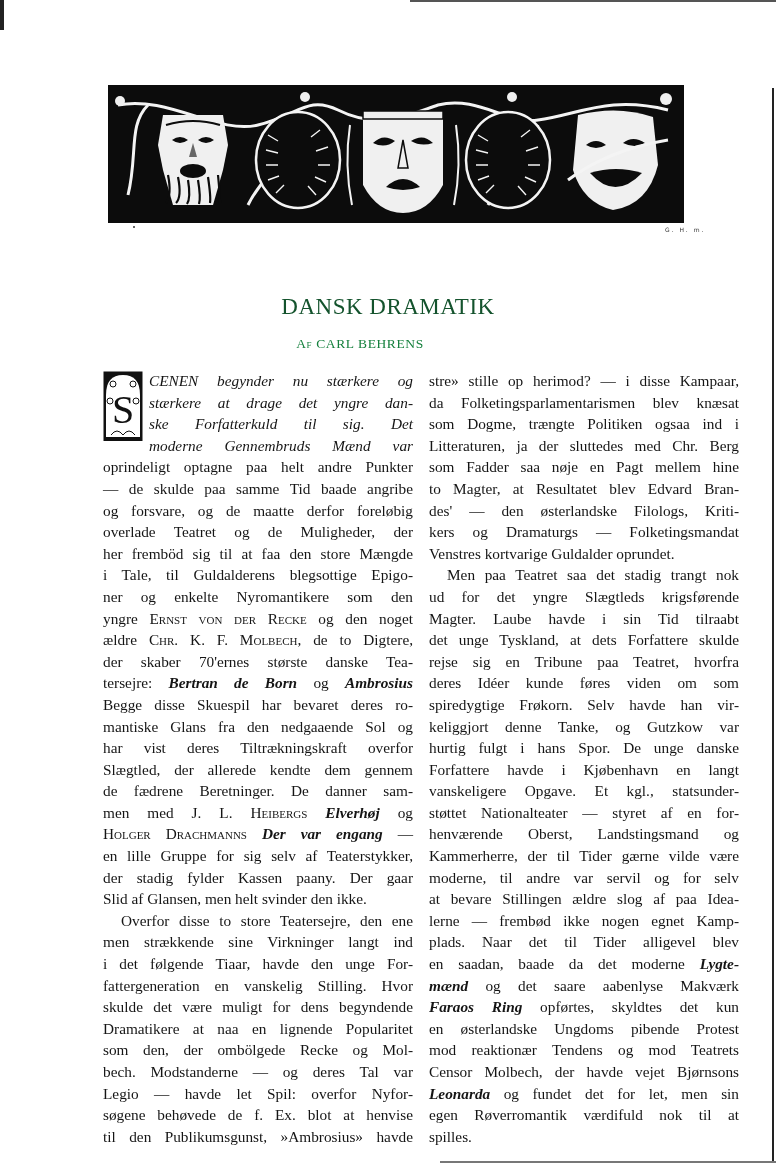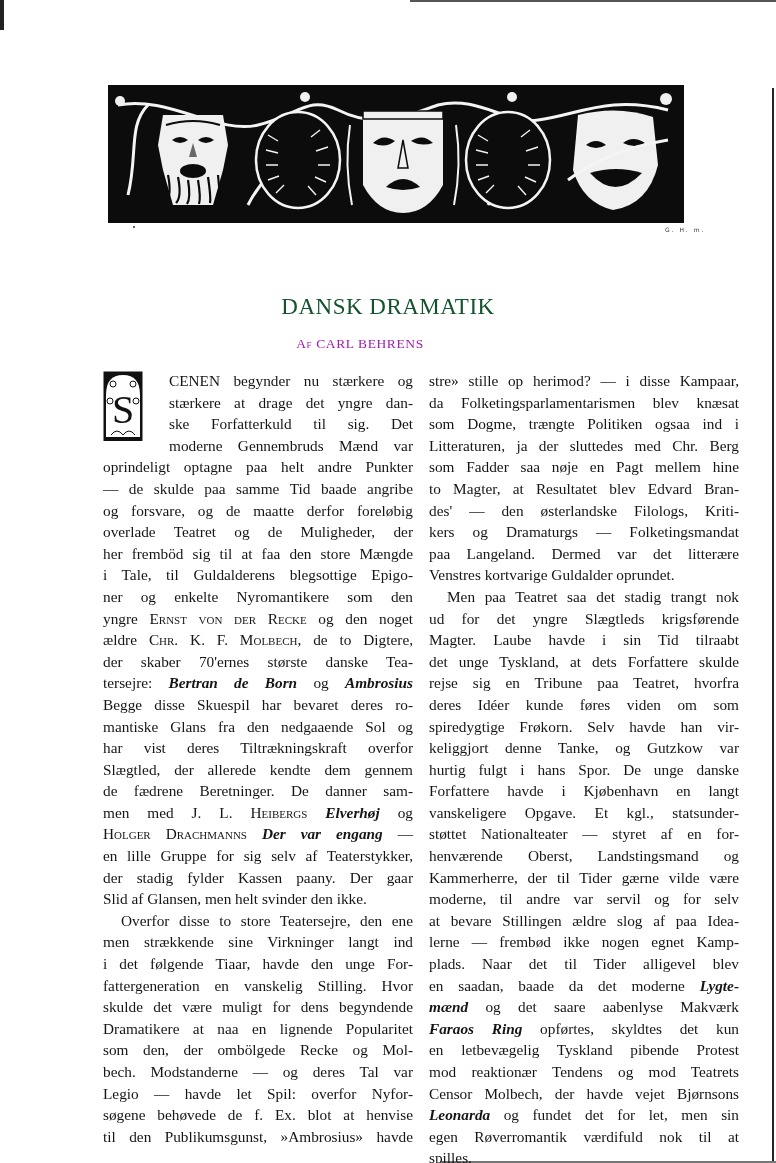--- a/index.html
+++ b/index.html
@@ -14,32 +14,32 @@
             background: #0c0c0c; overflow: hidden; }
   .banner svg { display: block; }
   .signature { position: absolute; left: 665px; top: 226px; font-size: 6px; color: #333;
                letter-spacing: 2px; font-family: "DejaVu Sans", sans-serif; }
   .dot-mark { position: absolute; left: 133px; top: 226px; width: 2px; height: 2px; background:#666; }
 
   .title { position: absolute; left: 0; width: 776px; top: 294px; text-align: center;
            font-family: "Liberation Serif", serif; font-size: 23px; letter-spacing: 0.5px;
            color: #14532d; }
   .byline { position: absolute; left: 0; width: 720px; top: 336px; text-align: center;
-            font-family: "Liberation Serif", serif; font-size: 13.5px; letter-spacing: 0.6px; color:#a21caf; }
+            font-family: "Liberation Serif", serif; font-size: 13.5px; letter-spacing: 0.6px; color:#15803d; }
 
   .col { position: absolute; top: 370px; width: 310px;
          font-family: "Liberation Serif", serif; font-size: 15.3px; line-height: 21.6px;
          color: #151515; }
   .col-left { left: 103px; }
   .col-right { left: 429px; }
   .line { display: block; white-space: nowrap; text-align: justify; text-align-last: justify;
           height: 21.6px; overflow: visible; }
   .line.last { text-align-last: left; }
   .line.indent { padding-left: 18px; }
-  .line.dc { padding-left: 66px; }
+  .line.dc { padding-left: 46px; font-style: italic; }
   .sc { font-variant: small-caps; }
   .it { font-style: italic; font-weight: bold; }
 
   .dropcap { position: absolute; left: 103px; top: 371px; width: 40px; height: 70px;
              background: #fff; }
   .dropcap svg { display:block; }
 </style>
 </head>
 <body>
 
@@ -166,21 +166,20 @@
   </div>
 <div class="col col-right" id="colR">
     <span class="line">stre» stille op herimod? — i disse Kampaar,</span>
     <span class="line">da Folketingsparlamentarismen blev knæsat</span>
     <span class="line">som Dogme, trængte Politiken ogsaa ind i</span>
     <span class="line">Litteraturen, ja der sluttedes med Chr. Berg</span>
     <span class="line">som Fadder saa nøje en Pagt mellem hine</span>
     <span class="line">to Magter, at Resultatet blev Edvard Bran-</span>
     <span class="line">des' — den østerlandske Filologs, Kriti-</span>
     <span class="line">kers og Dramaturgs — Folketingsmandat</span>
-    <span class="line">paa Langeland. Dermed var det litterære</span>
     <span class="line last">Venstres kortvarige Guldalder oprundet.</span>
     <span class="line indent">Men paa Teatret saa det stadig trangt nok</span>
     <span class="line">ud for det yngre Slægtleds krigsførende</span>
     <span class="line">Magter. Laube havde i sin Tid tilraabt</span>
     <span class="line">det unge Tyskland, at dets Forfattere skulde</span>
     <span class="line">rejse sig en Tribune paa Teatret, hvorfra</span>
     <span class="line">deres Idéer kunde føres viden om som</span>
     <span class="line">spiredygtige Frøkorn. Selv havde han vir-</span>
     <span class="line">keliggjort denne Tanke, og Gutzkow var</span>
     <span class="line">hurtig fulgt i hans Spor. De unge danske</span>
@@ -189,19 +188,19 @@
     <span class="line">støttet Nationalteater — styret af en for-</span>
     <span class="line">henværende Oberst, Landstingsmand og</span>
     <span class="line">Kammerherre, der til Tider gærne vilde være</span>
     <span class="line">moderne, til andre var servil og for selv</span>
     <span class="line">at bevare Stillingen ældre slog af paa Idea-</span>
     <span class="line">lerne — frembød ikke nogen egnet Kamp-</span>
     <span class="line">plads. Naar det til Tider alligevel blev</span>
     <span class="line"><span>en saadan, baade da det moderne </span><span class="it">Lygte-</span></span>
     <span class="line"><span class="it">mænd</span><span> og det saare aabenlyse Makværk</span></span>
     <span class="line"><span class="it">Faraos Ring</span><span> opførtes, skyldtes det kun</span></span>
-    <span class="line">en letbevægelig Tyskland pibende Protest</span>
+    <span class="line">en østerlandske Ungdoms pibende Protest</span>
     <span class="line">mod reaktionær Tendens og mod Teatrets</span>
     <span class="line">Censor Molbech, der havde vejet Bjørnsons</span>
     <span class="line"><span class="it">Leonarda</span><span> og fundet det for let, men sin</span></span>
     <span class="line">egen Røverromantik værdifuld nok til at</span>
     <span class="line last">spilles.</span>
   </div>
 
 </body></html>

